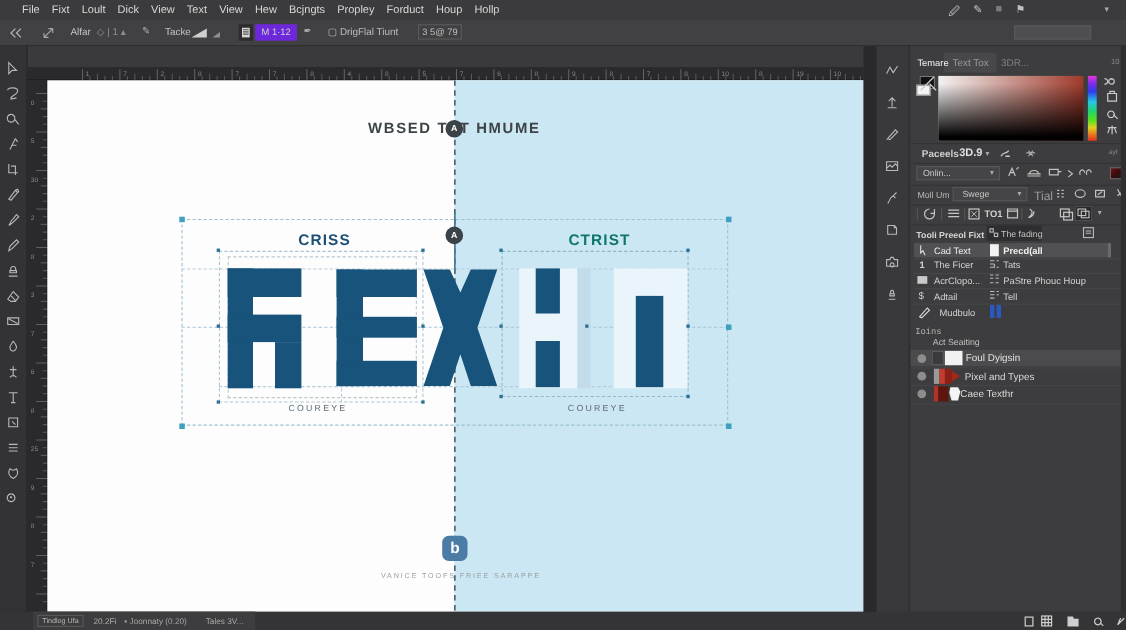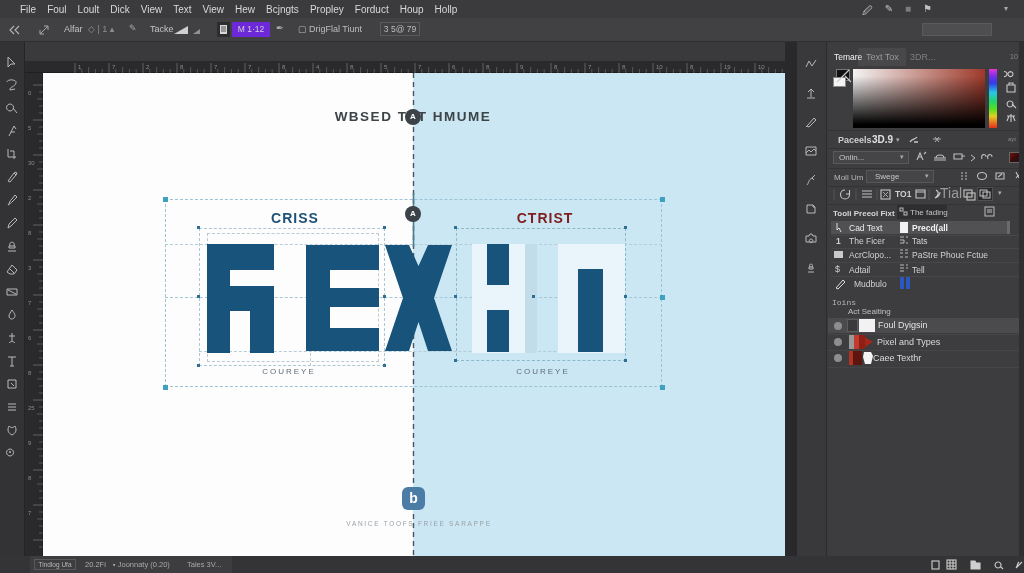--- a/index.html
+++ b/index.html
@@ -8,21 +8,21 @@
   .abs { position:absolute; }
   #stage { position:relative; width:1024px; height:573px; }
 </style>
 </head>
 <body>
 <div id="stage">
 
   <div class="abs" id="menubar" style="left:0;top:0;width:1024px;height:18px;background:#3b3b3d;">
     <div class="abs" style="left:20px;top:4px;display:flex;gap:11px;font-size:10px;color:#d8d8d8;white-space:nowrap;">
       <span>File</span>
-        <span>Foul</span>
+        <span>Fixt</span>
         <span>Loult</span>
         <span>Dick</span>
         <span>View</span>
         <span>Text</span>
         <span>View</span>
         <span>Hew</span>
         <span>Bcjngts</span>
         <span>Propley</span>
         <span>Forduct</span>
         <span>Houp</span>
@@ -399,21 +399,21 @@
       <div class="abs" style="left:340px;top:222px;width:3px;height:3px;background:#2e6f95;"></div>
       <div class="abs" style="left:411px;top:222px;width:3px;height:3px;background:#2e6f95;"></div>
       <div class="abs" style="left:581px;top:222px;width:3px;height:3px;background:#2e6f95;"></div>
       <div class="abs" style="left:489px;top:222px;width:3px;height:3px;background:#2e6f95;"></div>
       <div class="abs" style="left:617px;top:222px;width:5px;height:5px;background:#3fa0c0;"></div>
 
       <div class="abs" style="left:170px;top:36px;width:400px;text-align:center;font-size:13.5px;font-weight:bold;letter-spacing:1.5px;color:#3d4448;">WBSED T&nbsp;&nbsp;T HMUME</div>
       <div class="abs" style="left:362px;top:36px;width:16px;height:16px;border-radius:50%;background:#3c4348;color:#fff;font-size:8px;font-weight:bold;text-align:center;line-height:16px;">A</div>
 
       <div class="abs" style="left:192px;top:137px;width:120px;text-align:center;font-size:14px;font-weight:bold;letter-spacing:1px;color:#1d5076;">CRISS</div>
-      <div class="abs" style="left:442px;top:137px;width:120px;text-align:center;font-size:14px;font-weight:bold;letter-spacing:1px;color:#7f1d1d;">CTRIST</div>
+      <div class="abs" style="left:442px;top:137px;width:120px;text-align:center;font-size:14px;font-weight:bold;letter-spacing:1px;color:#0f766e;">CTRIST</div>
       <div class="abs" style="left:362px;top:133px;width:16px;height:16px;border-radius:50%;background:#3c4348;color:#fff;font-size:8px;font-weight:bold;text-align:center;line-height:16px;">A</div>
 
       <div class="abs" style="left:186px;top:294px;width:120px;text-align:center;font-size:8px;letter-spacing:2px;color:#5f6e78;">COUREYE</div>
       <div class="abs" style="left:440px;top:294px;width:120px;text-align:center;font-size:8px;letter-spacing:2px;color:#5f6e78;">COUREYE</div>
 
       <div class="abs" style="left:359px;top:414px;width:23px;height:23px;border-radius:6px;background:#4a7ca6;color:#fff;font-size:14px;font-weight:bold;text-align:center;line-height:22px;">b</div>
       <div class="abs" style="left:226px;top:447px;width:300px;text-align:center;font-size:6.5px;letter-spacing:1.7px;color:#99a2a6;">VANICE TOOFS FRIEE SARAPPE</div>
     </div>
   </div>
 
@@ -494,21 +494,21 @@
         <path d="M57,5 L61,8 L57,11" stroke-width="1"></path>
         <path d="M68,9 C66,4 72,3 72,7 M74,9 C72,4 78,3 78,7"></path>
       </g>
     </svg>
     <div class="abs" style="left:181px;top:110px;width:11px;height:11px;background:linear-gradient(135deg,#6b1212 0%,#3a0a0a 55%,#1a1a1a 100%);border:1px solid #666;"></div>
     <div class="abs" style="left:0;top:126px;width:196px;height:1px;background:#333335;"></div>
 
     <div class="abs" style="left:6px;top:131px;font-size:8px;color:#b8b8b8;">Moll Um</div>
     <div class="abs" style="left:38px;top:128px;width:68px;height:13px;background:#454547;border:1px solid #565658;font-size:8px;color:#c8c8c8;line-height:12px;padding-left:8px;">Swege</div>
     <div class="abs" style="left:97px;top:130px;font-size:7px;color:#aaa;">▾</div>
-    <div class="abs" style="left:112px;top:131px;font-size:14px;color:#9a9a9a;margin-top:12px;">Tial</div>
+    <div class="abs" style="left:112px;top:131px;font-size:11px;color:#9a9a9a;">Tial</div>
     <svg class="abs" style="left:130px;top:127px;" width="66" height="15">
       <g fill="none" stroke="#c0c0c0" stroke-width="1.1">
         <path d="M3,4 L5,4 M7,4 L9,4 M3,7 L5,7 M7,7 L9,7 M3,10 L5,10 M7,10 L9,10"></path>
         <ellipse cx="24" cy="7" rx="4.5" ry="3.5"></ellipse>
         <path d="M38,4 L46,4 L46,10 L38,10 Z M40,8 L44,5"></path>
         <path d="M58,3 L61,9 M58,9 C60,6 62,7 63,4"></path>
       </g>
     </svg>
     <div class="abs" style="left:0;top:144px;width:196px;height:1px;background:#333335;"></div>
 
@@ -564,21 +564,21 @@
         <path d="M1,2 L5,2 M7,2 L9,2 M1,5 L5,5 M1,8 L5,8 L5,5 M7,8 L9,8" stroke="#bbb" fill="none"></path>
       </svg>
     <div class="abs" style="left:84px;top:194px;font-size:8.5px;color:#d2d2d2;">Tats</div>
     <div class="abs" style="left:3px;top:192.5px;width:188px;height:1px;background:#47474a;"></div>
 
     <div class="abs" style="left:6px;top:209px;width:9px;height:7px;background:#c9c9c9;"></div>
     <div class="abs" style="left:21px;top:208px;font-size:8.5px;color:#d2d2d2;">AcrClopo...</div>
     <svg class="abs" style="left:71px;top:206px;" width="11" height="13">
         <path d="M1,2 L4,2 M6,2 L9,2 M1,5 L4,5 M6,5 L9,5 M1,9 L4,9 M6,9 L9,9" stroke="#bbb" fill="none"></path>
       </svg>
-    <div class="abs" style="left:84px;top:208px;font-size:8.5px;color:#d2d2d2;">PaStre Phouc Fctue</div>
+    <div class="abs" style="left:84px;top:208px;font-size:8.5px;color:#d2d2d2;">PaStre Phouc Houp</div>
     <div class="abs" style="left:3px;top:206px;width:188px;height:1px;background:#47474a;"></div>
 
     <div class="abs" style="left:7px;top:222px;font-size:9px;color:#cfcfcf;">$</div>
     <div class="abs" style="left:21px;top:223px;font-size:8.5px;color:#d2d2d2;">Adtail</div>
     <svg class="abs" style="left:71px;top:221px;" width="11" height="12">
         <path d="M1,2 L5,2 M7,2 L9,2 M1,5 L5,5 M7,5 L9,5 M1,8 L5,8" stroke="#bbb" fill="none"></path>
       </svg>
     <div class="abs" style="left:84px;top:223px;font-size:8.5px;color:#d2d2d2;">Tell</div>
     <div class="abs" style="left:3px;top:220px;width:188px;height:1px;background:#47474a;"></div>
 

